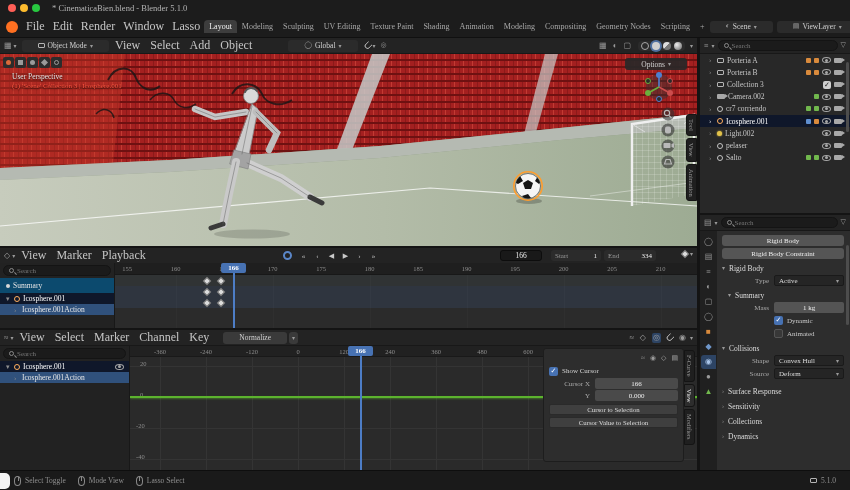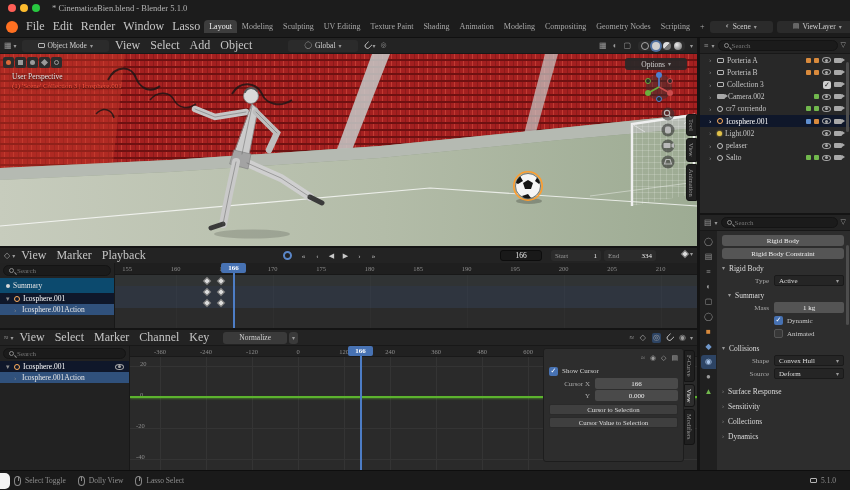--- a/index.html
+++ b/index.html
@@ -675,21 +675,21 @@
   </div>
 
   <div class="abs fx" style="left:0;top:470px;width:850px;height:20px;background:#1a1a1a;border-top:1px solid #0e0e0e;padding:0 14px;gap:12px;font-size:7.5px;color:#909090">
     <span style="position:absolute;left:0;top:2px;width:10px;height:16px;background:#f2f2f2;border-radius:0 5px 5px 0"></span>
     <span class="fx" style="gap:4px">
         <span class="ms"></span>
         <span>Select Toggle</span>
       </span>
     <span class="fx" style="gap:4px">
         <span class="ms"></span>
-        <span>Dolly View</span>
+        <span>Mode View</span>
       </span>
     <span class="fx" style="gap:4px">
         <span class="ms"></span>
         <span>Lasso Select</span>
       </span>
     <span style="flex:1"></span>
     <span class="fx" style="gap:4px">
       <span class="i-box"></span>
       <span>5.1.0</span>
     </span>

